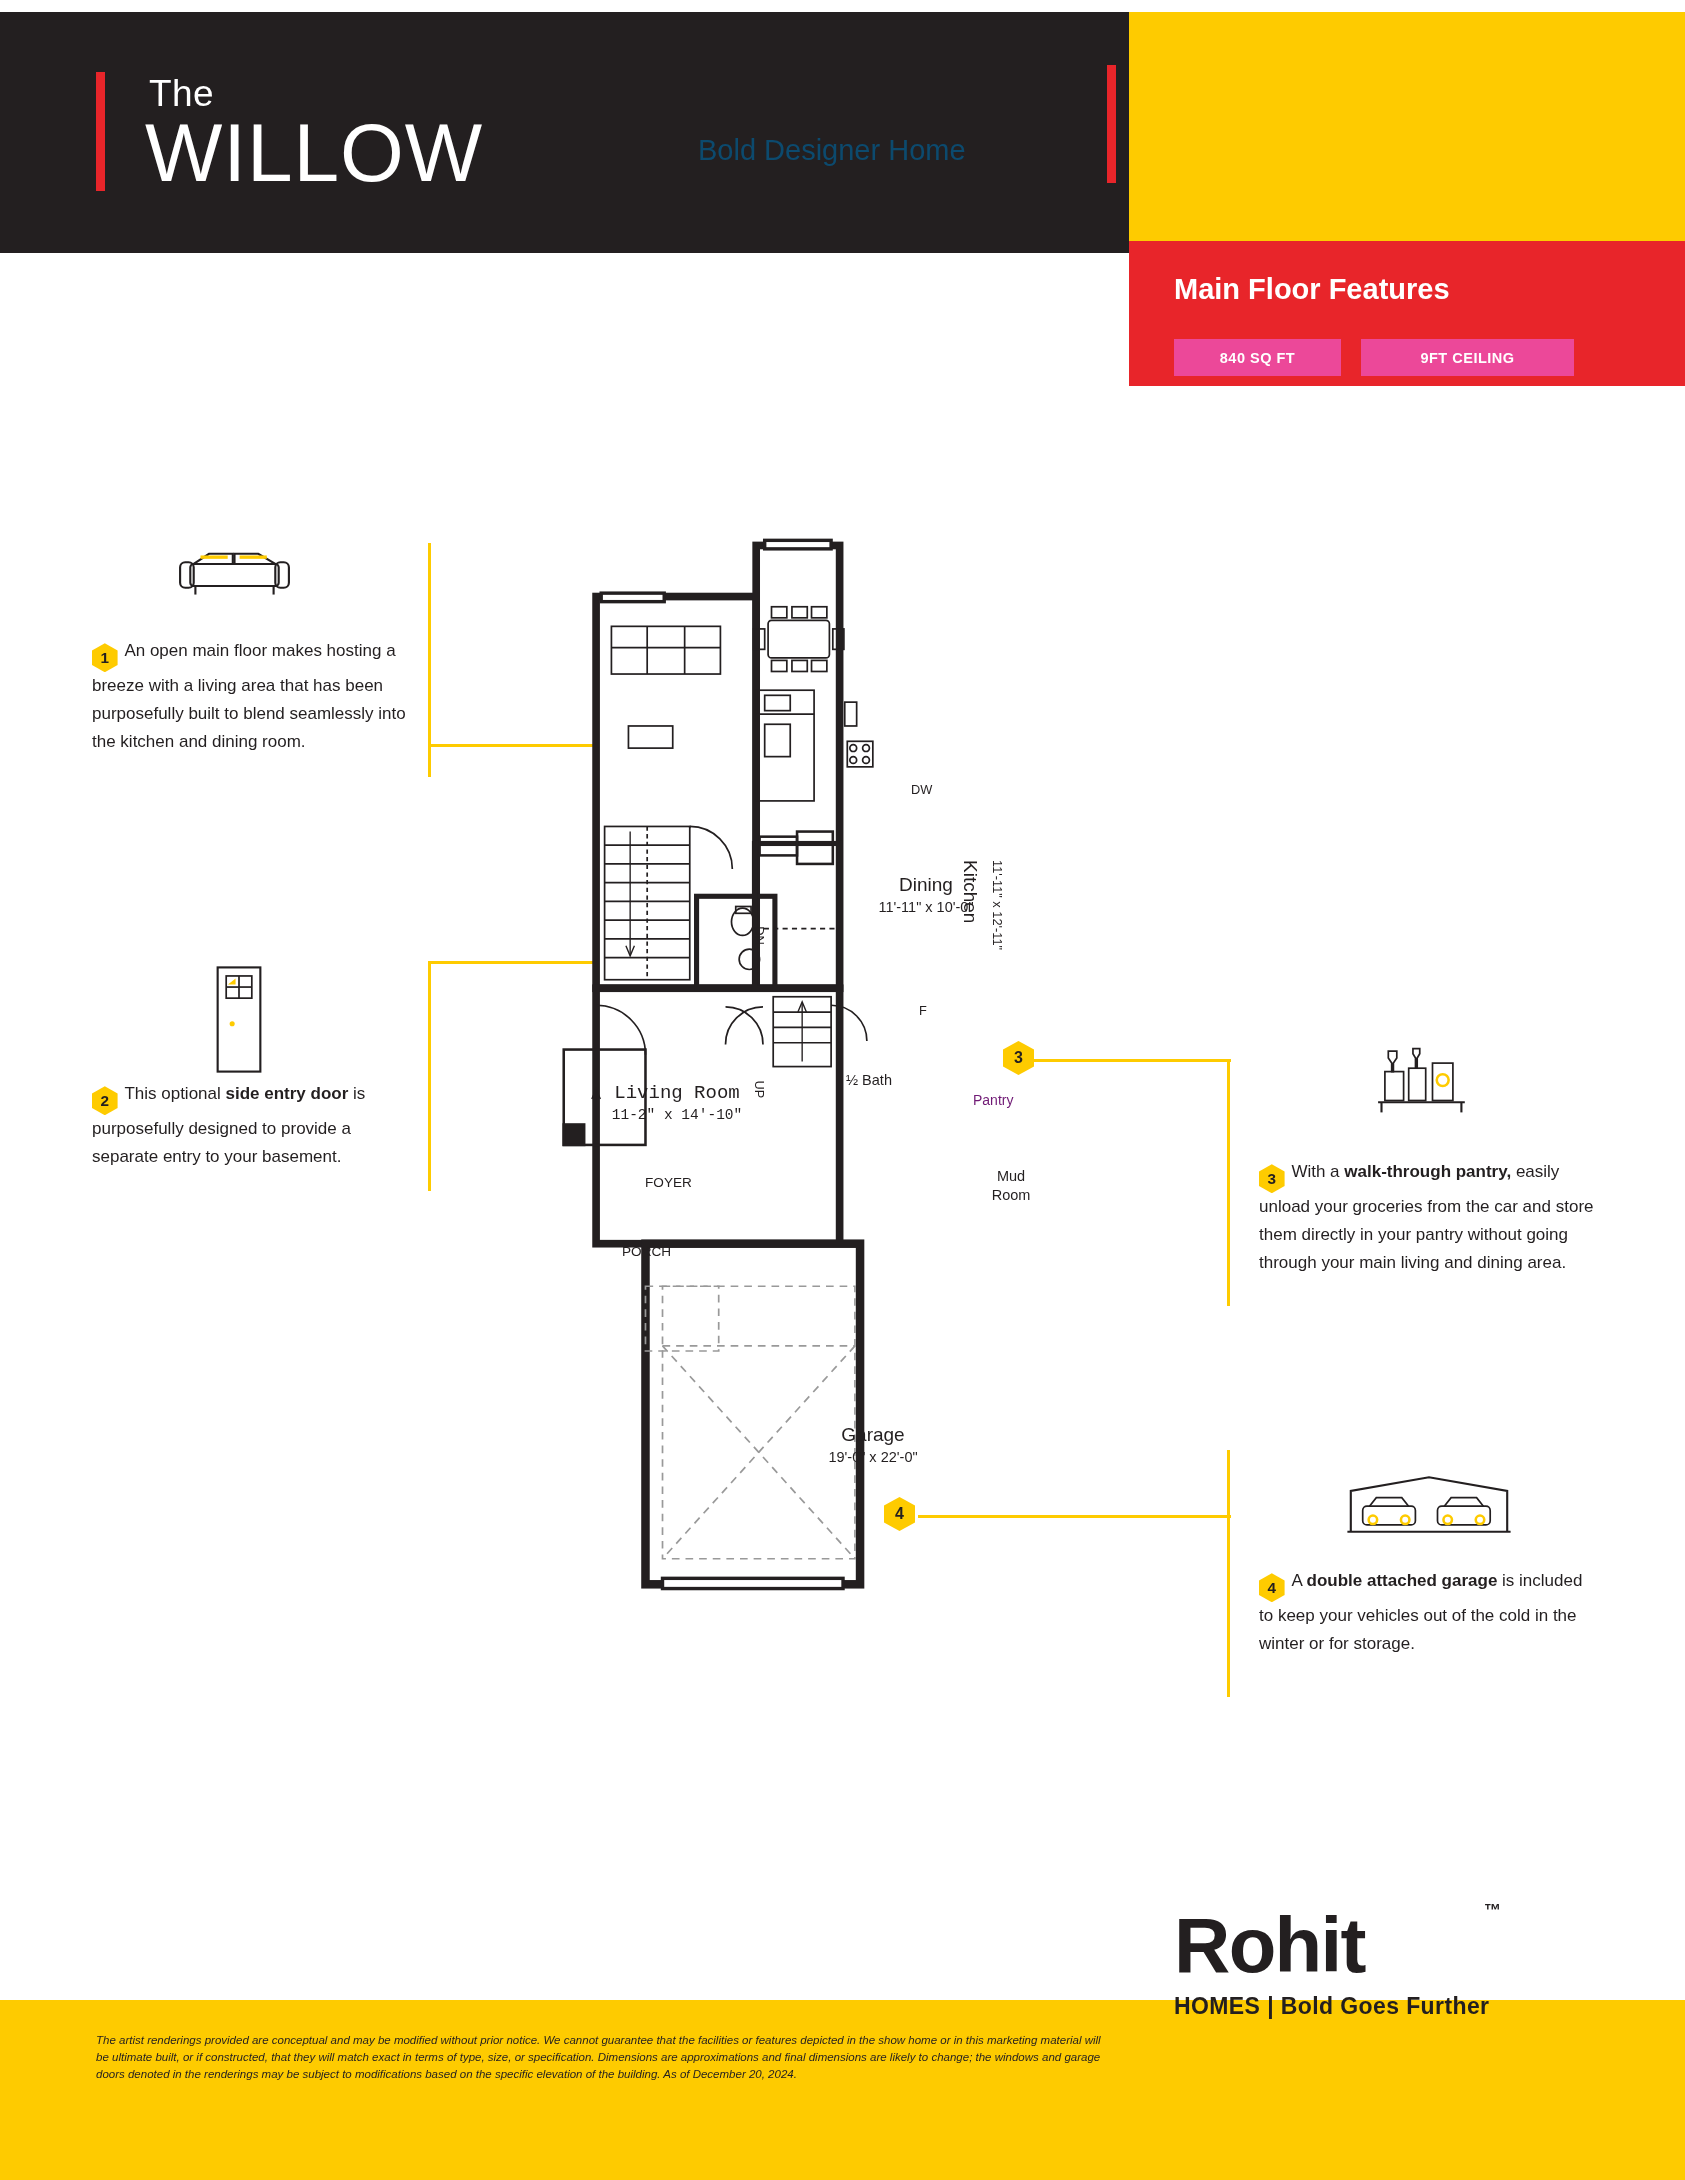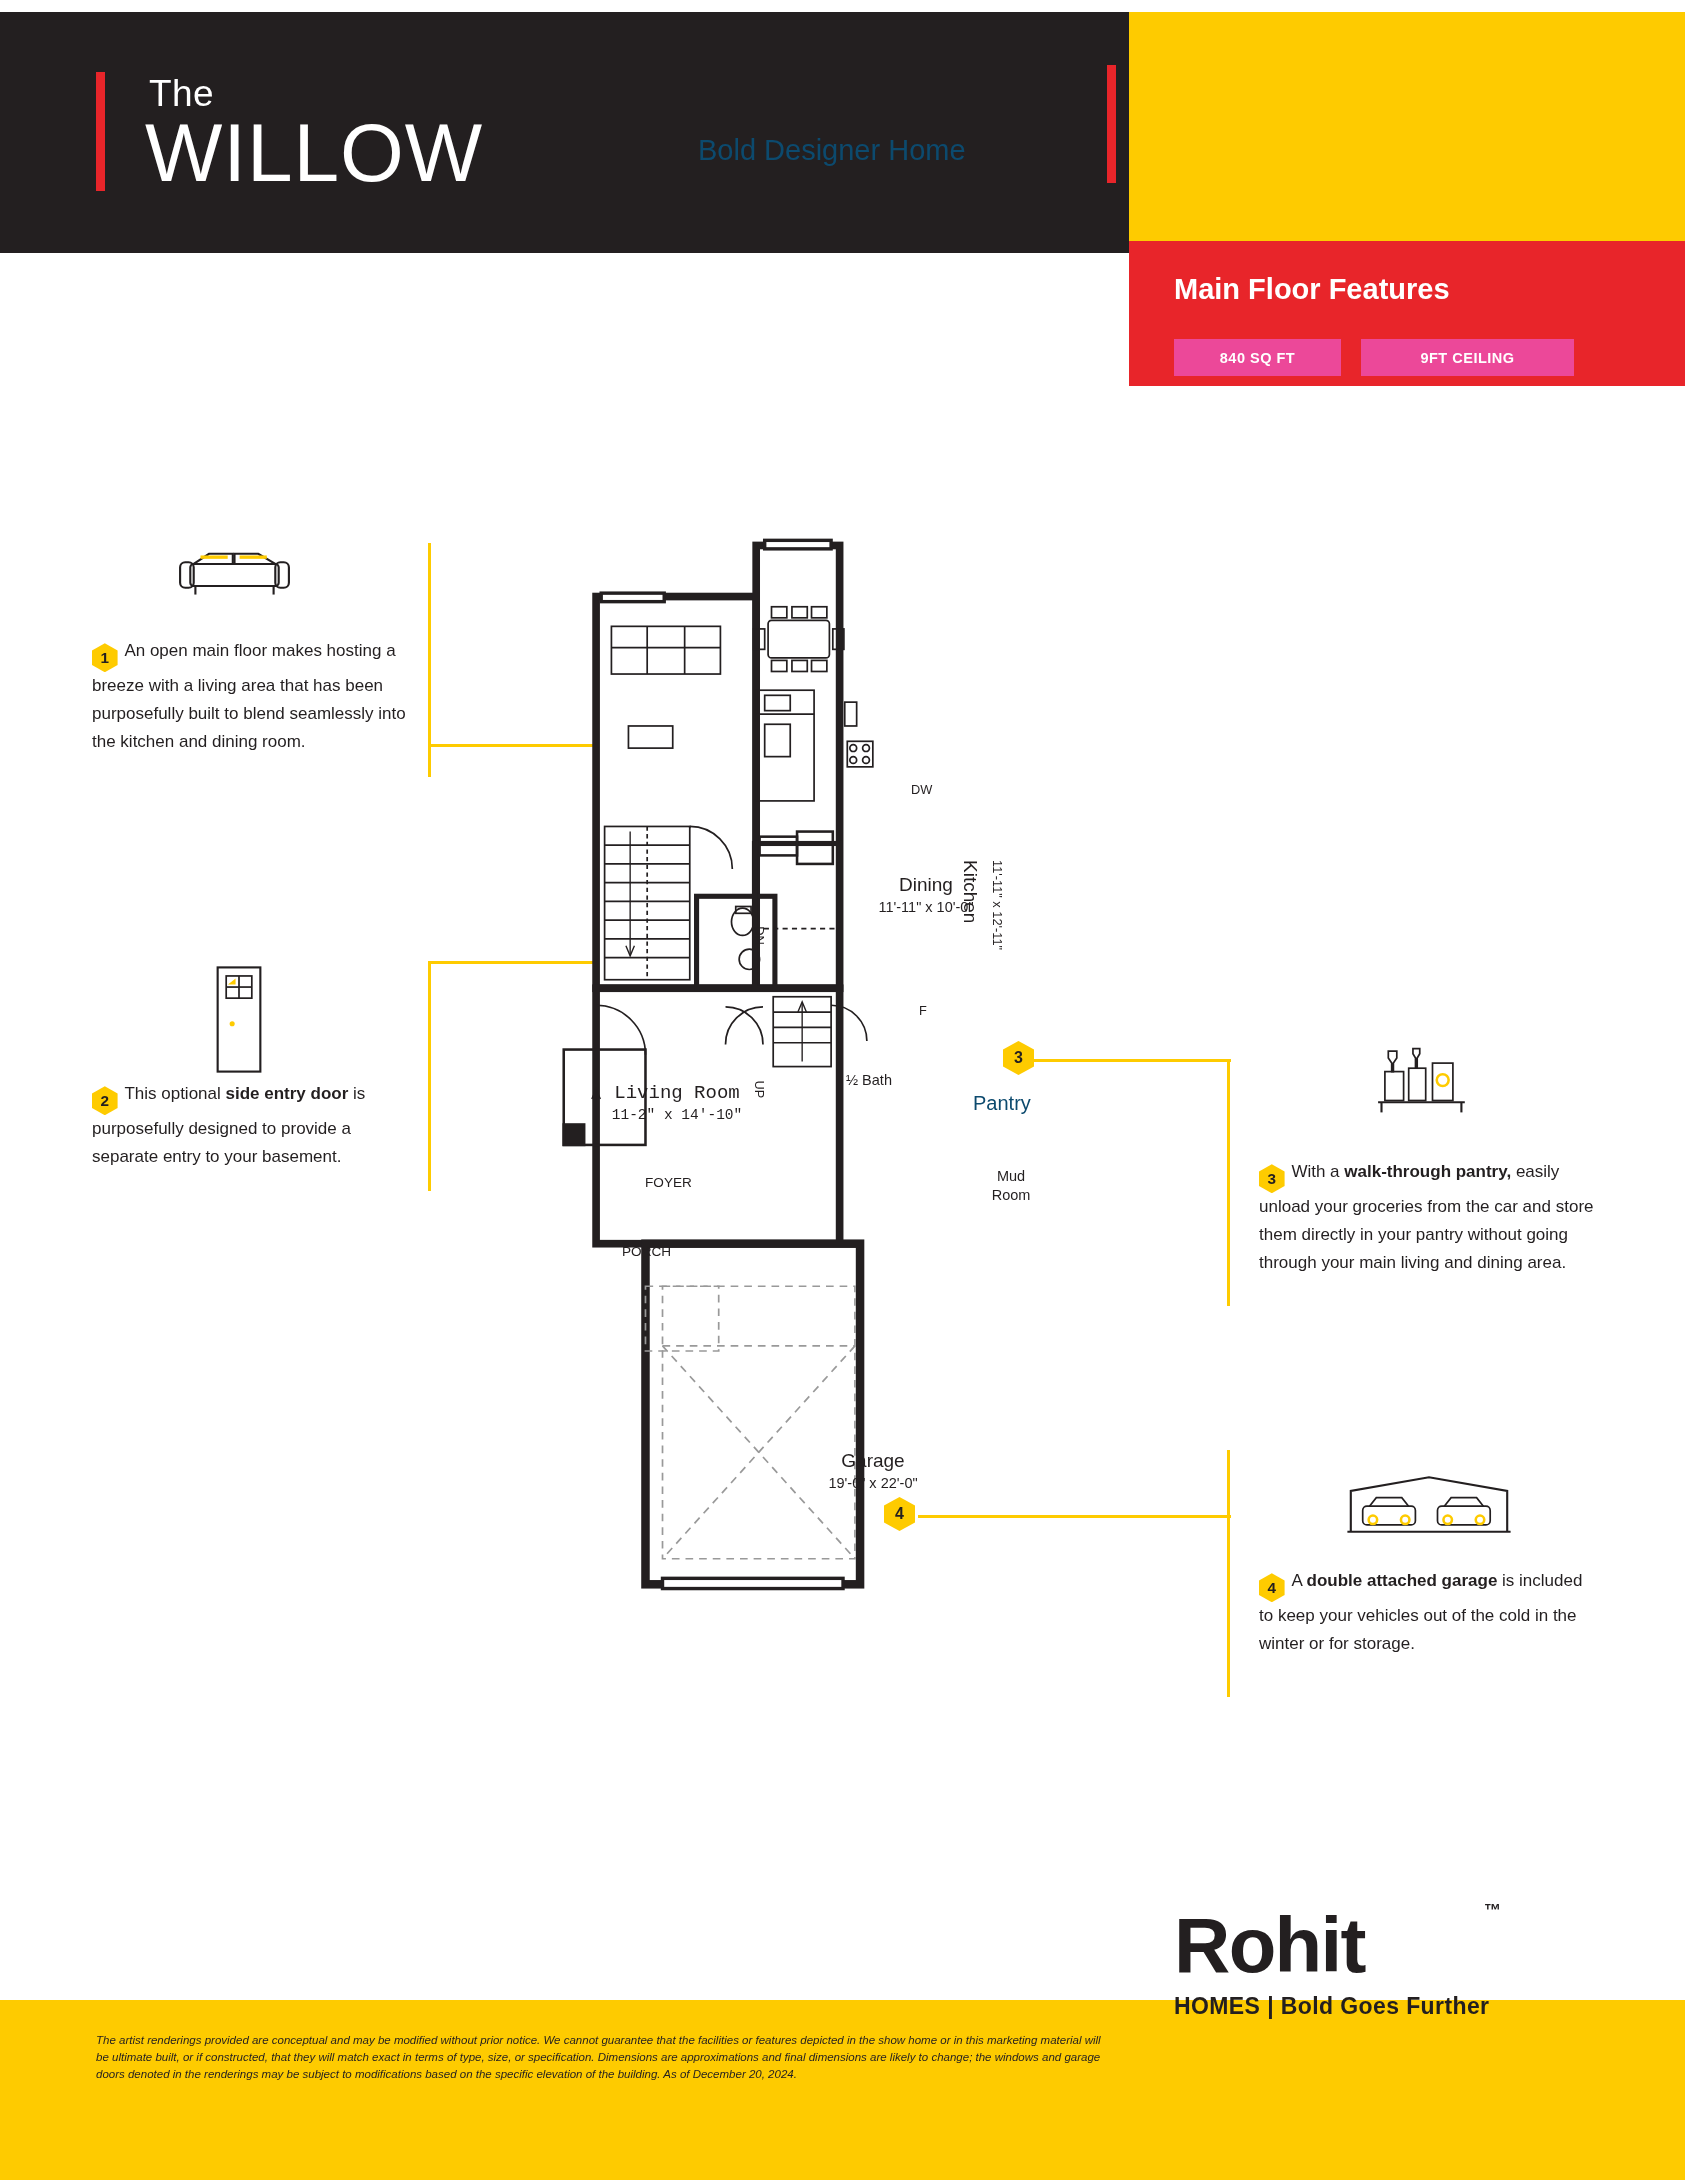--- a/index.html
+++ b/index.html
@@ -358,28 +358,28 @@
   <div style="font-size:14.5px; color:#231f20; margin-top:2.6px;">11-2" x 14'-10"</div>
 </div>
 
 <div style="position:absolute; left:981px; top:860px; width:22px; transform:rotate(90deg); transform-origin:left top;">
   <div style="font-size:19px; color:#231f20; white-space:nowrap;">Kitchen</div>
 </div>
 <div style="position:absolute; left:1005px; top:860px; width:22px; transform:rotate(90deg); transform-origin:left top;">
   <div style="font-size:12.8px; color:#231f20; white-space:nowrap;">11'-11" x 12'-11"</div>
 </div>
 
-<div style="position:absolute; left:788px; top:1424px; text-align:center; width:170px;margin-top:26px;">
+<div style="position:absolute; left:788px; top:1424px; text-align:center; width:170px;">
   <div style="font-size:19px; color:#231f20;">Garage</div>
   <div style="font-size:14.5px; color:#231f20; margin-top:2.6px;">19'-0" x 22'-0"</div>
 </div>
 
 <div style="position:absolute; left:645px; top:1175px; font-size:13.6px; color:#231f20;">FOYER</div>
 <div style="position:absolute; left:622px; top:1244px; font-size:13.6px; color:#231f20;">PORCH</div>
-<div style="position:absolute; left:973px; top:1092px; font-size:20px; color:#0c4a6e;">Pantry</div>
+<div style="position:absolute; left:973px; top:1092px; font-size:14px; color:#701a75;">Pantry</div>
 <div style="position:absolute; left:981px; top:1167px; font-size:14.5px; color:#231f20; width:60px; text-align:center; line-height:19px;">Mud Room</div>
 <div style="position:absolute; left:846px; top:1072px; font-size:14.5px; color:#231f20;">½ Bath</div>
 <div style="position:absolute; left:750px; top:928px; font-size:12.8px; color:#231f20; transform:rotate(90deg);">DN</div>
 <div style="position:absolute; left:751px; top:1082px; font-size:12.8px; color:#231f20; transform:rotate(90deg);">UP</div>
 <div style="position:absolute; left:911px; top:782px; font-size:12.8px; color:#231f20;">DW</div>
 <div style="position:absolute; left:919px; top:1003px; font-size:12.8px; color:#231f20;">F</div>
 
 <div class="footer-yellow"></div>
 <div class="disclaimer">The artist renderings provided are conceptual and may be modified without prior notice. We cannot guarantee that the facilities or features depicted in the show home or in this marketing material will be ultimate built, or if constructed, that they will match exact in terms of type, size, or specification. Dimensions are approximations and final dimensions are likely to change; the windows and garage doors denoted in the renderings may be subject to modifications based on the specific elevation of the building.  As of December 20, 2024.</div>
 <div class="logo-rohit">Rohit</div>

